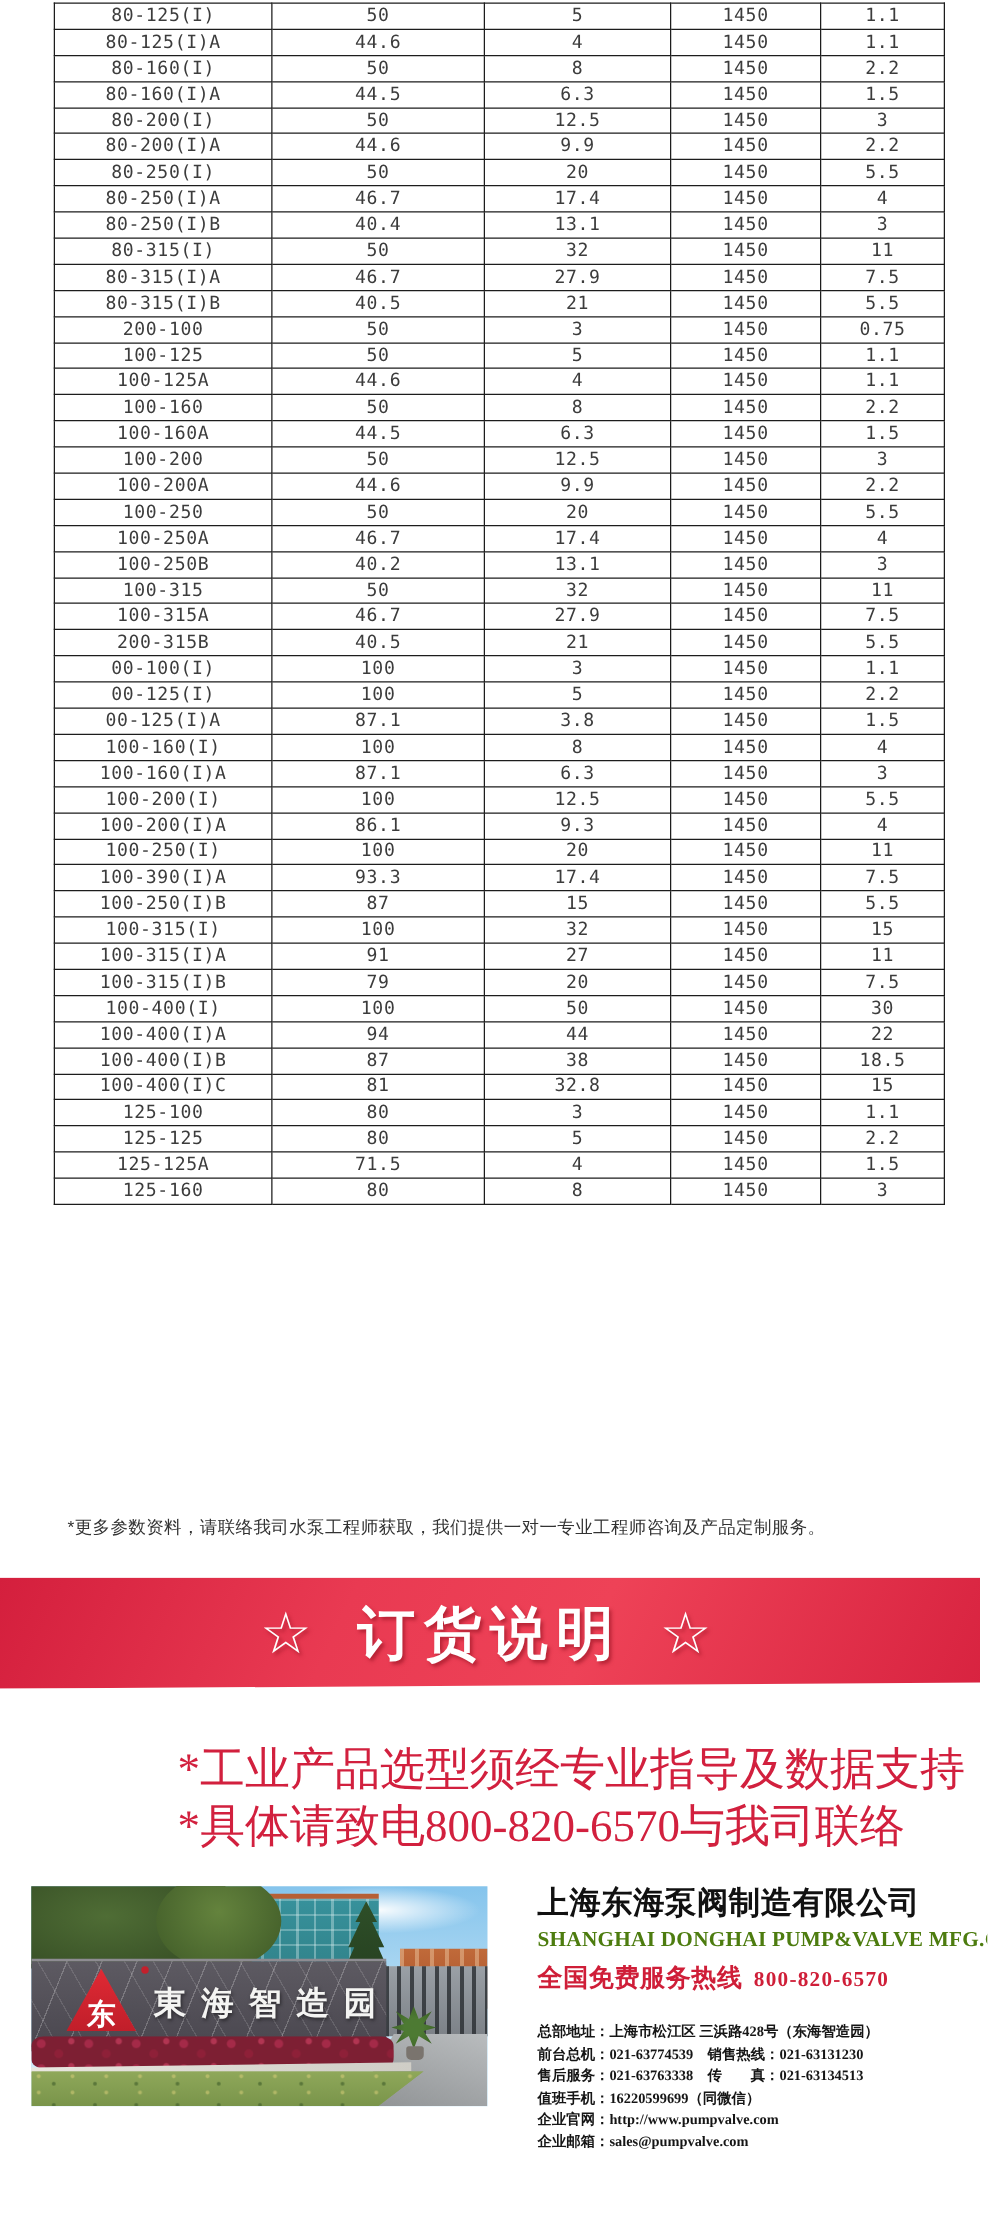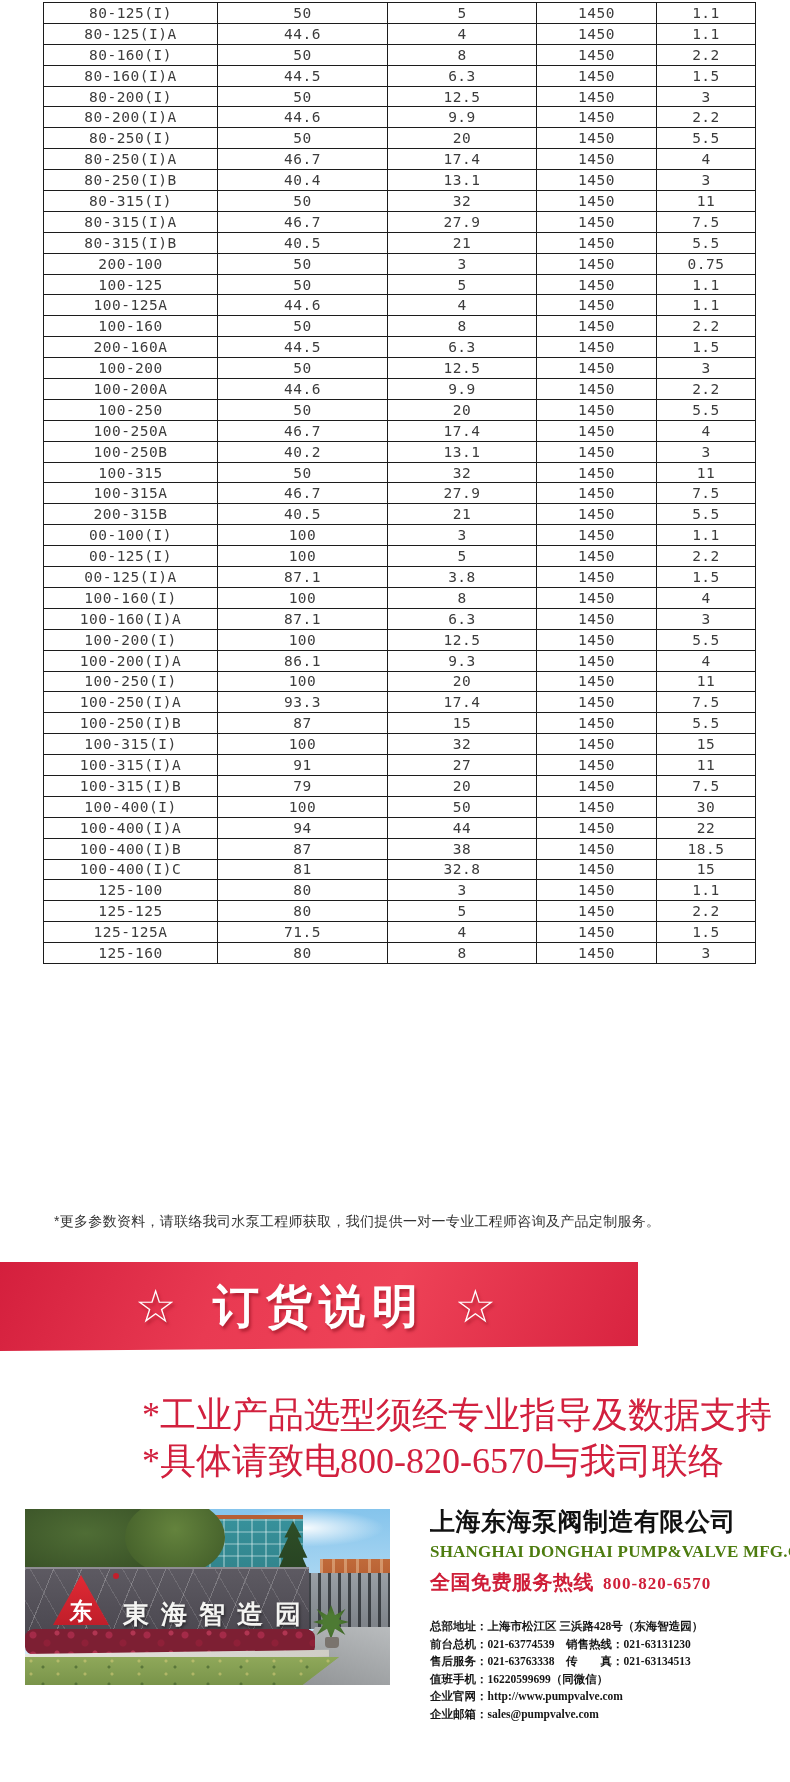--- a/index.html
+++ b/index.html
@@ -11,21 +11,21 @@
               border-collapse:collapse;table-layout:fixed;}
   #spec-table td{border:1px solid #1c1c1c;text-align:center;vertical-align:middle;
                  font-family:"DejaVu Sans Mono","Liberation Mono",monospace;
                  font-size:14.5px;color:#3c3c3c;padding:0;letter-spacing:.5px;}
 
   
   .footnote{position:absolute;left:54px;top:1213px;font-size:14px;color:#333;
             letter-spacing:.3px;white-space:nowrap;}
 
   
-  .banner{position:absolute;left:0;top:1262px;width:638px;height:89px;
+  .banner{position:absolute;left:0;top:1262px;width:784px;height:89px;
           background:linear-gradient(115deg,#d41f3d 0%,#e93a52 35%,#ee4257 60%,#d82340 100%);
           clip-path:polygon(0 0,100% 0,100% calc(100% - 5px),0 100%);
           display:flex;align-items:center;justify-content:center;}
   .banner-title{color:#fff;font-size:46px;font-weight:900;letter-spacing:7px;word-spacing:10px;
           text-shadow:2px 3px 3px rgba(140,15,30,.55);white-space:nowrap;}
 
   
   .notes{position:absolute;left:142px;top:1392px;color:#d2203e;font-weight:normal;
          font-family:"Liberation Serif","DejaVu Serif",serif;font-size:36px;line-height:46px;}
   .note-line{white-space:nowrap;}
@@ -58,21 +58,21 @@
             clip-path:polygon(30% 0,100% 0,100% 100%,0 100%);}
   .ph-wall{left:0;top:58px;width:284px;height:72px;border-top:2px solid #8e8c92;
             background-image:repeating-linear-gradient(112deg,rgba(255,255,255,.22) 0 1px,rgba(255,255,255,0) 1px 26px),
                              repeating-linear-gradient(60deg,rgba(255,255,255,.12) 0 1px,transparent 1px 20px),
                              linear-gradient(180deg,#5d5a62,#49464e);}
   .ph-logo{left:28px;top:66px;width:56px;height:50px;}
   .ph-logo .tri{inset:0;background:linear-gradient(180deg,#e02a34,#c01e2a);
             clip-path:polygon(50% 0,100% 100%,0 100%);}
   .ph-logo .tri-char{left:0;right:0;bottom:1px;text-align:center;color:#fff;font-weight:900;font-size:23px;line-height:26px;}
   .ph-logo-dot{left:88px;top:64px;width:6px;height:6px;border-radius:50%;background:#c2202c;}
-  .ph-sign{left:98px;top:88px;color:#f4f4f2;font-size:26px;font-weight:bold;letter-spacing:12px;
+  .ph-sign{left:98px;top:76px;color:#f4f4f2;font-size:26px;font-weight:bold;letter-spacing:12px;
             white-space:nowrap;text-shadow:1px 2px 3px rgba(0,0,0,.5);}
   .ph-plant{left:288px;top:96px;width:36px;height:34px;
             background:radial-gradient(circle,#4d7a33 30%,#35571f);
             clip-path:polygon(50% 0,61% 30%,90% 12%,72% 42%,100% 50%,72% 58%,90% 88%,61% 70%,50% 100%,39% 70%,10% 88%,28% 58%,0 50%,28% 42%,10% 12%,39% 30%);}
   .ph-pot{left:300px;top:128px;width:14px;height:11px;background:#7a746e;border-radius:2px 2px 4px 4px;}
   .ph-hedge{left:0;top:120px;width:290px;height:26px;border-radius:10px/8px;background:#7d1f33;
             background-image:radial-gradient(circle at 8px 6px,#a42a48 3px,transparent 4px),
                              radial-gradient(circle at 22px 14px,#8e2038 3px,transparent 4px),
                              radial-gradient(circle at 32px 4px,#b13552 2px,transparent 3px);
             background-size:38px 20px;}
@@ -217,21 +217,21 @@
           <td>1.1</td>
         </tr>
         <tr>
           <td>100-160</td>
           <td>50</td>
           <td>8</td>
           <td>1450</td>
           <td>2.2</td>
         </tr>
         <tr>
-          <td>200-160A</td>
+          <td>100-160A</td>
           <td>44.5</td>
           <td>6.3</td>
           <td>1450</td>
           <td>1.5</td>
         </tr>
         <tr>
           <td>100-200</td>
           <td>50</td>
           <td>12.5</td>
           <td>1450</td>
@@ -336,21 +336,21 @@
           <td>4</td>
         </tr>
         <tr>
           <td>100-250(I)</td>
           <td>100</td>
           <td>20</td>
           <td>1450</td>
           <td>11</td>
         </tr>
         <tr>
-          <td>100-250(I)A</td>
+          <td>100-390(I)A</td>
           <td>93.3</td>
           <td>17.4</td>
           <td>1450</td>
           <td>7.5</td>
         </tr>
         <tr>
           <td>100-250(I)B</td>
           <td>87</td>
           <td>15</td>
           <td>1450</td>

